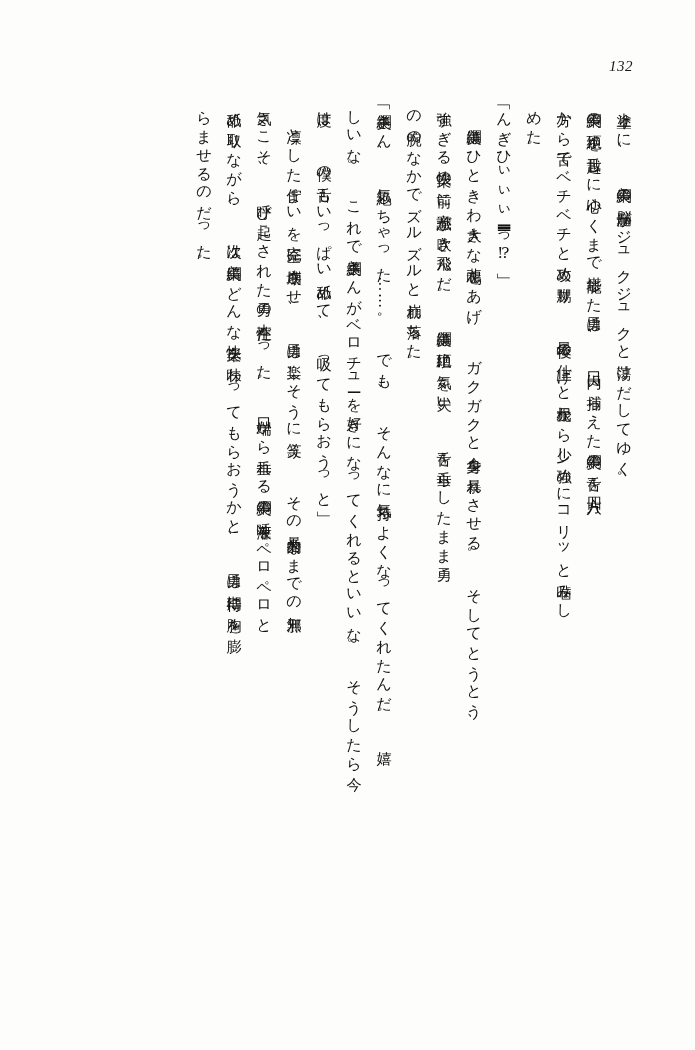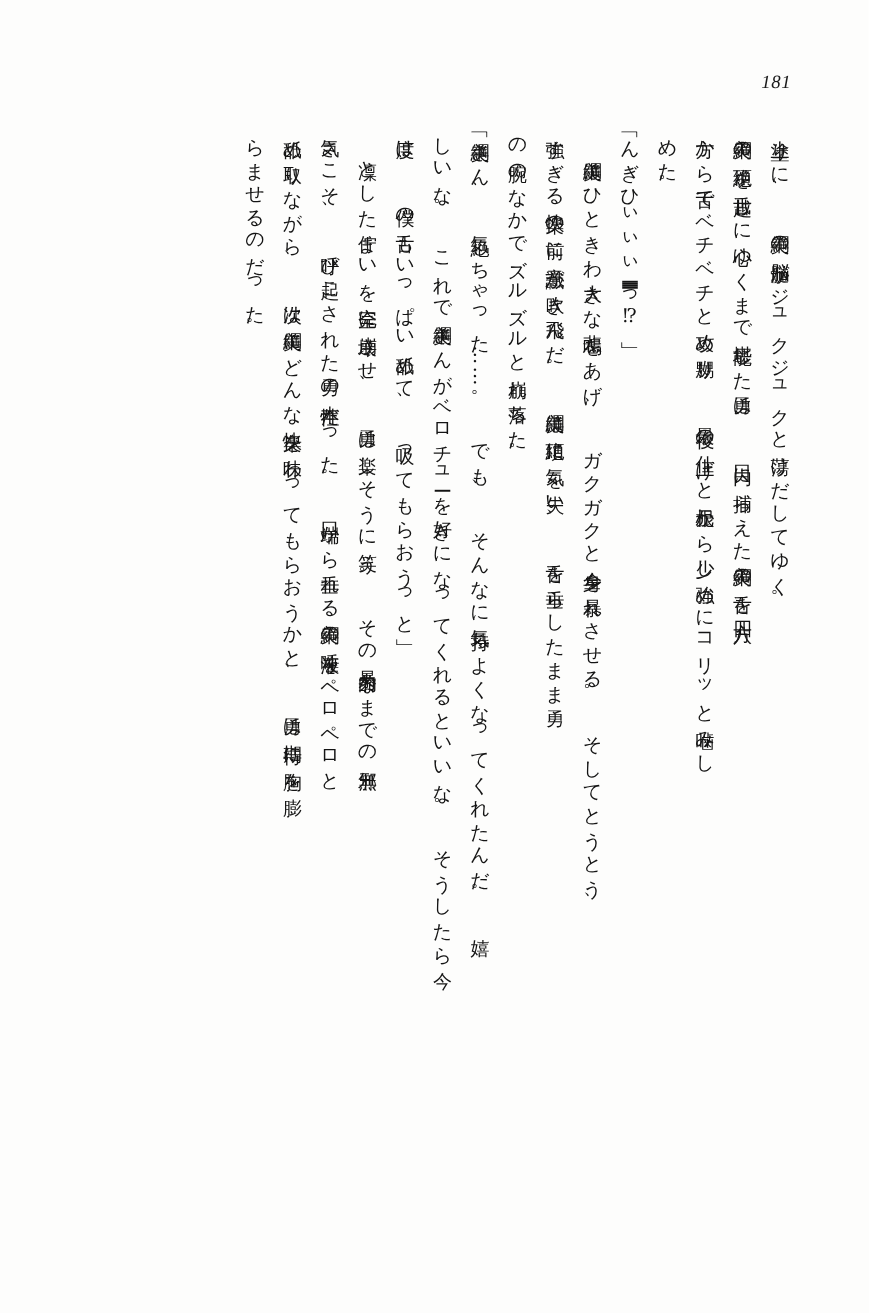--- a/index.html
+++ b/index.html
@@ -49,21 +49,21 @@
     text-align: justify;
     white-space: pre-wrap;
     font-family: "DejaVu Serif", "Liberation Serif", serif;
   }
 </style>
 </head>
 <body>
 
 <div class="page">
 
-  <div class="page-number">181</div>
+  <div class="page-number">132</div>
 
   <div class="body-text">
     <div class="col">上塗りに、　美綱の脳髄がジュクジュクと蕩けだしてゆく。</div>
     <div class="col">美綱の絶頂を舌越しに心ゆくまで堪能した勇は、　口内に捕らえた美綱の舌を四方八</div>
     <div class="col">方から舌でベチベチと攻め嬲り、　最後の仕上げと根元から少し強めにコリッと噛みし</div>
     <div class="col">めた。</div>
     <div class="col">「んぎひぃぃぃーーーーっ⁉」</div>
     <div class="col">　美綱はひときわ大きな悲鳴をあげ、　ガクガクと全身を暴れさせる。　そしてとうとう、</div>
     <div class="col">強すぎる快楽の前に意識が吹き飛んだ。　美綱は絶頂に気を失い、　舌を垂らしたまま勇</div>
     <div class="col">の腕のなかでズルズルと崩れ落ちた。</div>

